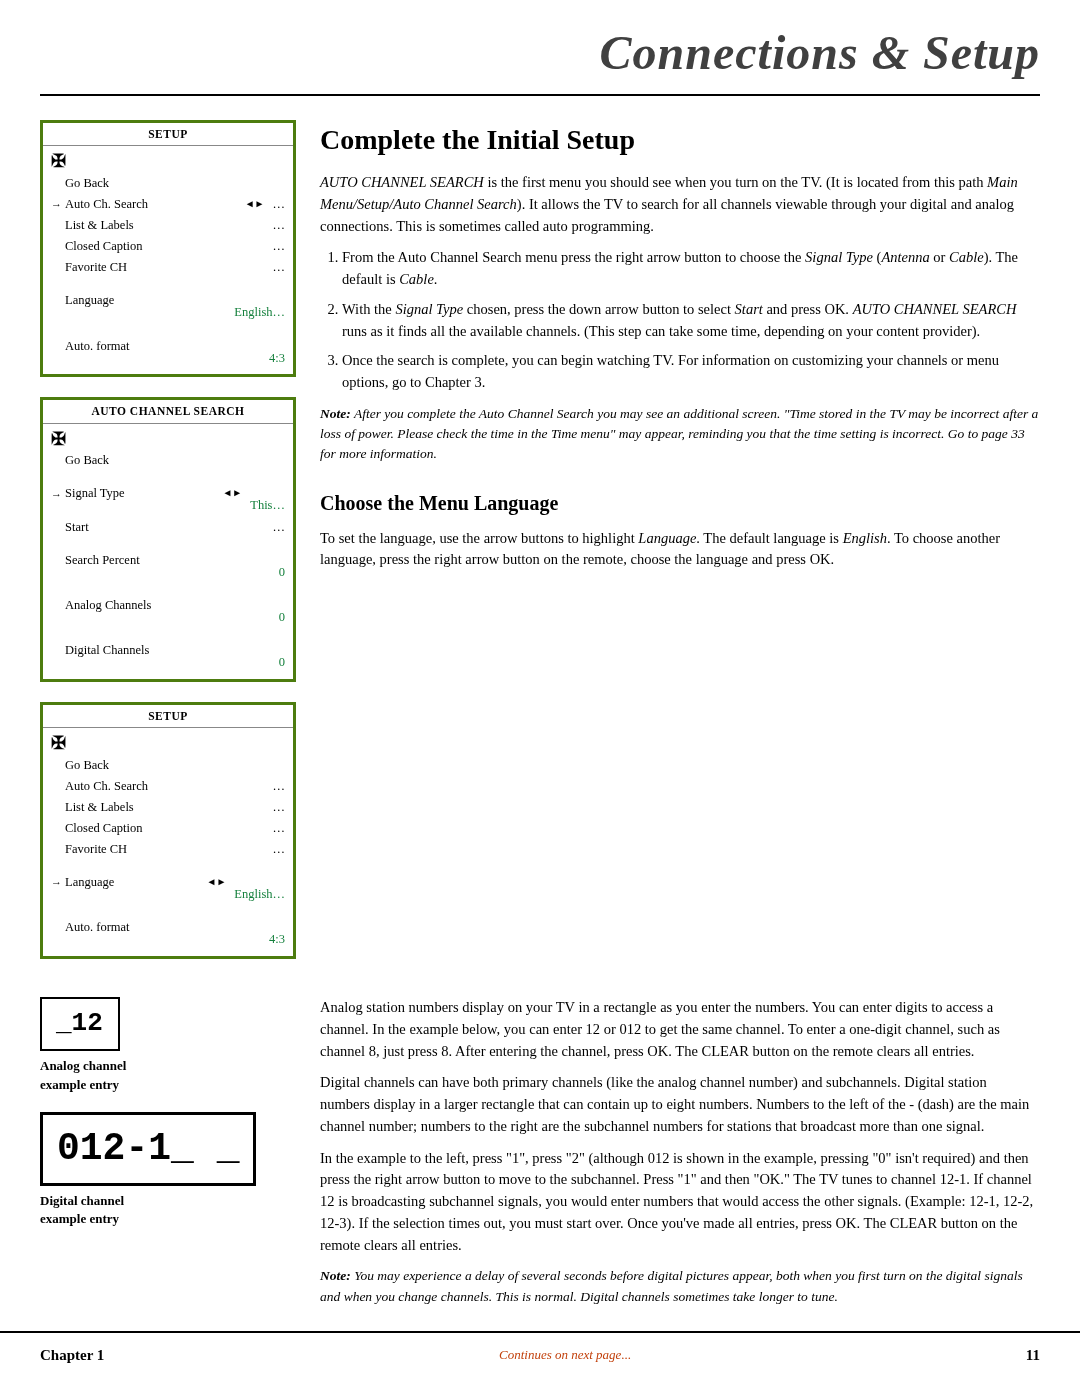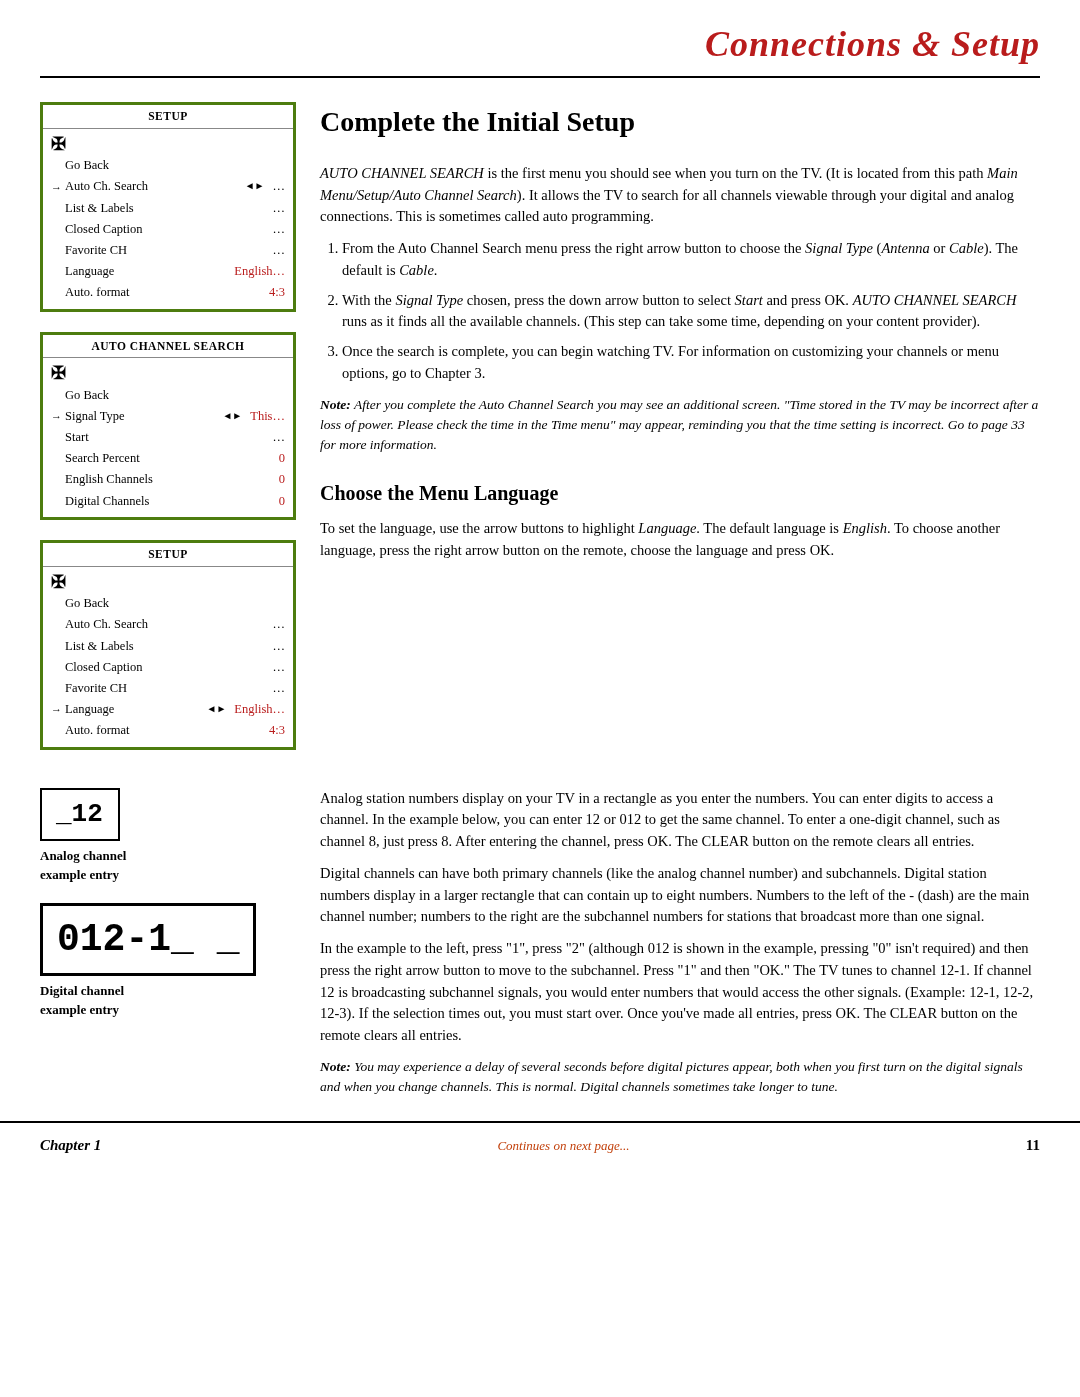--- a/index.html
+++ b/index.html
@@ -14,25 +14,25 @@
       line-height: 1.45;
     }
 
     
     .header {
       background: #fff;
       padding: 18px 40px 0 40px;
       text-align: right;
     }
     .header-title {
-      font-size: 36px;
+      font-size: 48px;
       font-weight: bold;
       font-style: italic;
       letter-spacing: 1px;
-      color: #b91c1c;
+      color: #404040;
     }
     .header-rule {
       border: none;
       border-top: 2px solid #000;
       margin: 6px 40px 0 40px;
     }
 
     
     .main-content {
       display: flex;
@@ -78,21 +78,22 @@
     }
     .menu-row .label {
       flex: 1;
     }
     .menu-row .lr-arrows {
       margin: 0 4px;
       font-size: 10px;
     }
     .menu-row .value {
       margin-left: 4px;
-      color: #b91c1c;
+      color: #15803d;
+      margin-top: 24px;
     }
     .menu-row .dots {
       margin-left: 4px;
       color: #000;
     }
     .menu-go-back {
       font-size: 12.5px;
       padding: 1.5px 0;
       padding-left: 14px;
     }
@@ -111,21 +112,21 @@
     }
 
     
     .right-col {
       flex: 1;
     }
 
     .section-title {
       font-size: 28px;
       font-weight: bold;
-      margin-bottom: 20px;
+      margin-bottom: 12px;
     }
     .section-title-sub {
       font-size: 20px;
       font-weight: bold;
       margin-top: 24px;
       margin-bottom: 10px;
     }
 
     .body-text {
       font-size: 14.5px;
@@ -206,21 +207,20 @@
     .footer {
       display: flex;
       justify-content: space-between;
       align-items: center;
       padding: 12px 40px 10px 40px;
       border-top: 2px solid #000;
       margin-top: 24px;
     }
     .footer-chapter {
       font-size: 15px;
-      font-style: italic;
       font-weight: bold;
     }
     .footer-continues {
       font-size: 13px;
       font-style: italic;
       color: #c2410c;
       text-align: right;
     }
     .footer-page {
       font-size: 15px;
@@ -299,21 +299,21 @@
           <span class="label">Start</span>
           <span class="dots">…</span>
         </div>
         <div class="menu-row">
           <span class="arrow-right">&nbsp;&nbsp;</span>
           <span class="label">Search Percent</span>
           <span class="value">0</span>
         </div>
         <div class="menu-row">
           <span class="arrow-right">&nbsp;&nbsp;</span>
-          <span class="label">English Channels</span>
+          <span class="label">Analog Channels</span>
           <span class="value">0</span>
         </div>
         <div class="menu-row">
           <span class="arrow-right">&nbsp;&nbsp;</span>
           <span class="label">Digital Channels</span>
           <span class="value">0</span>
         </div>
       </div>
     </div>
 

